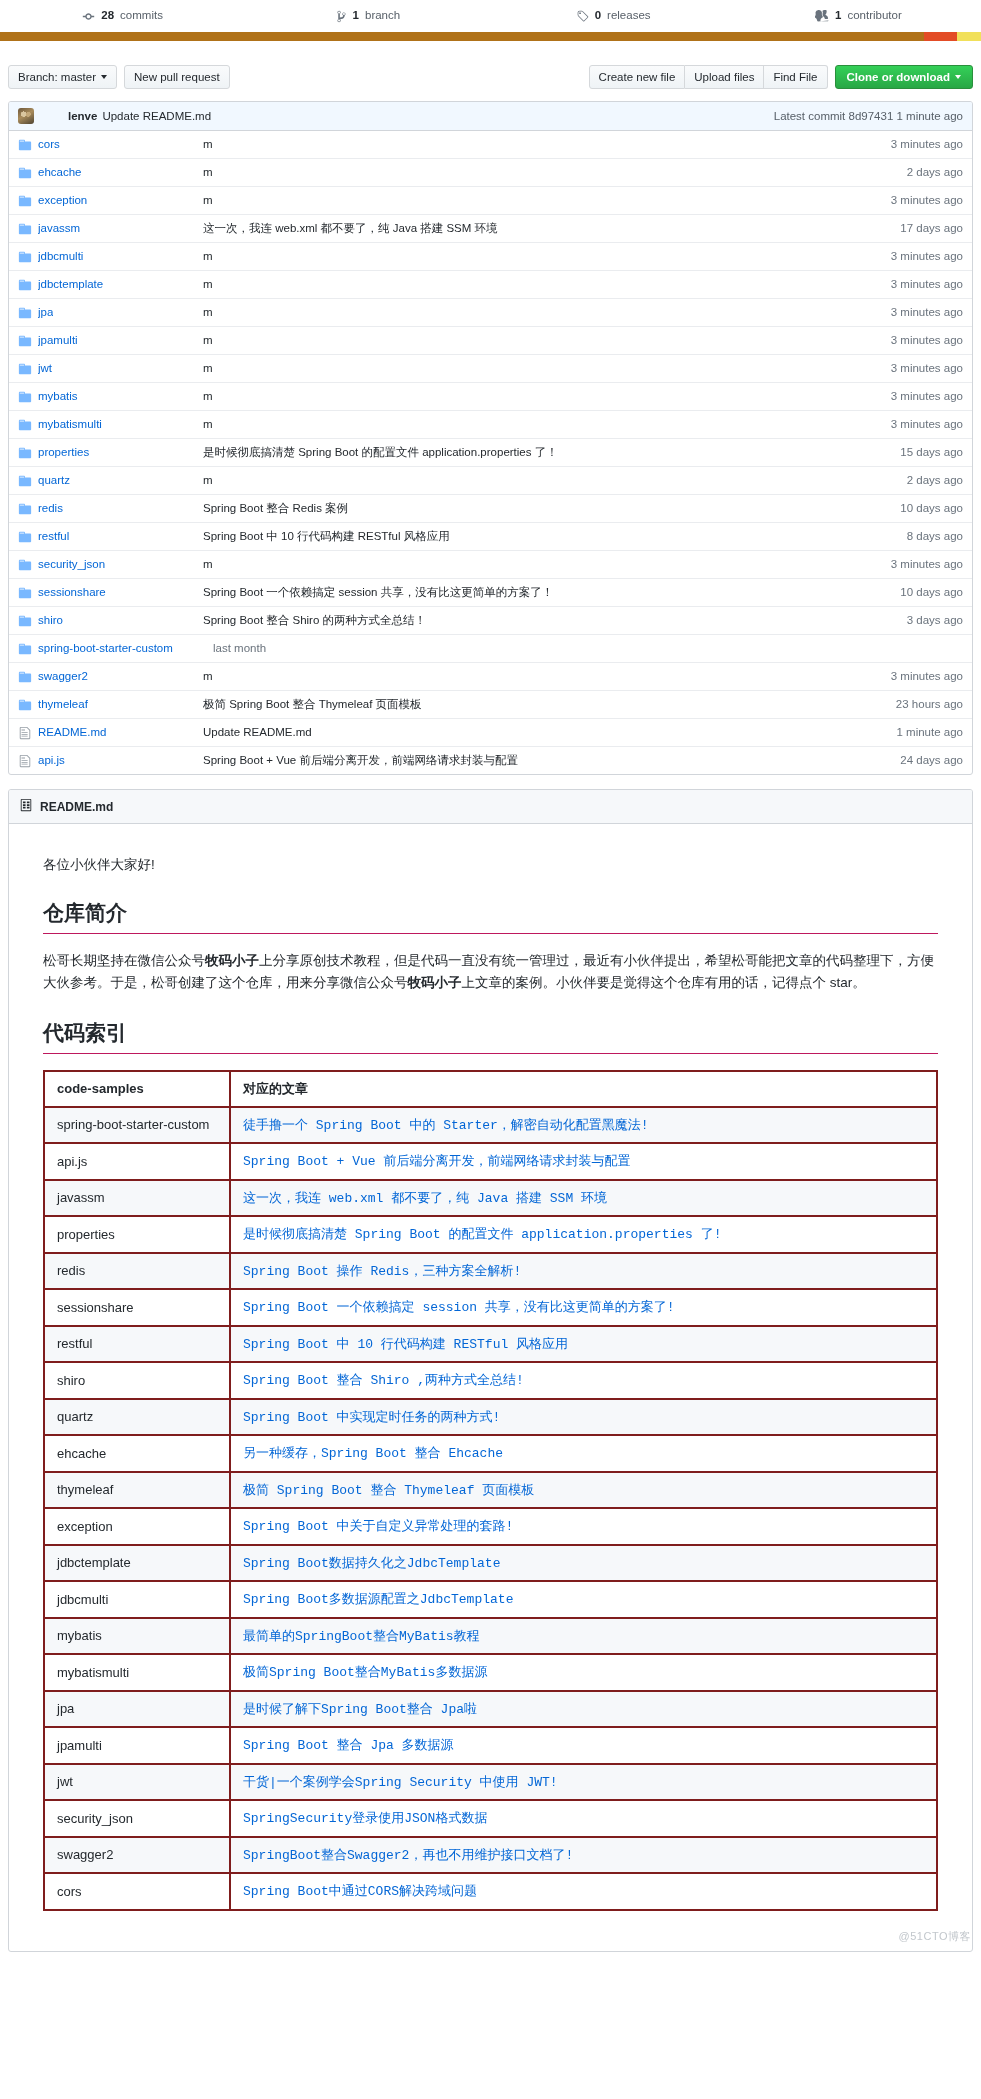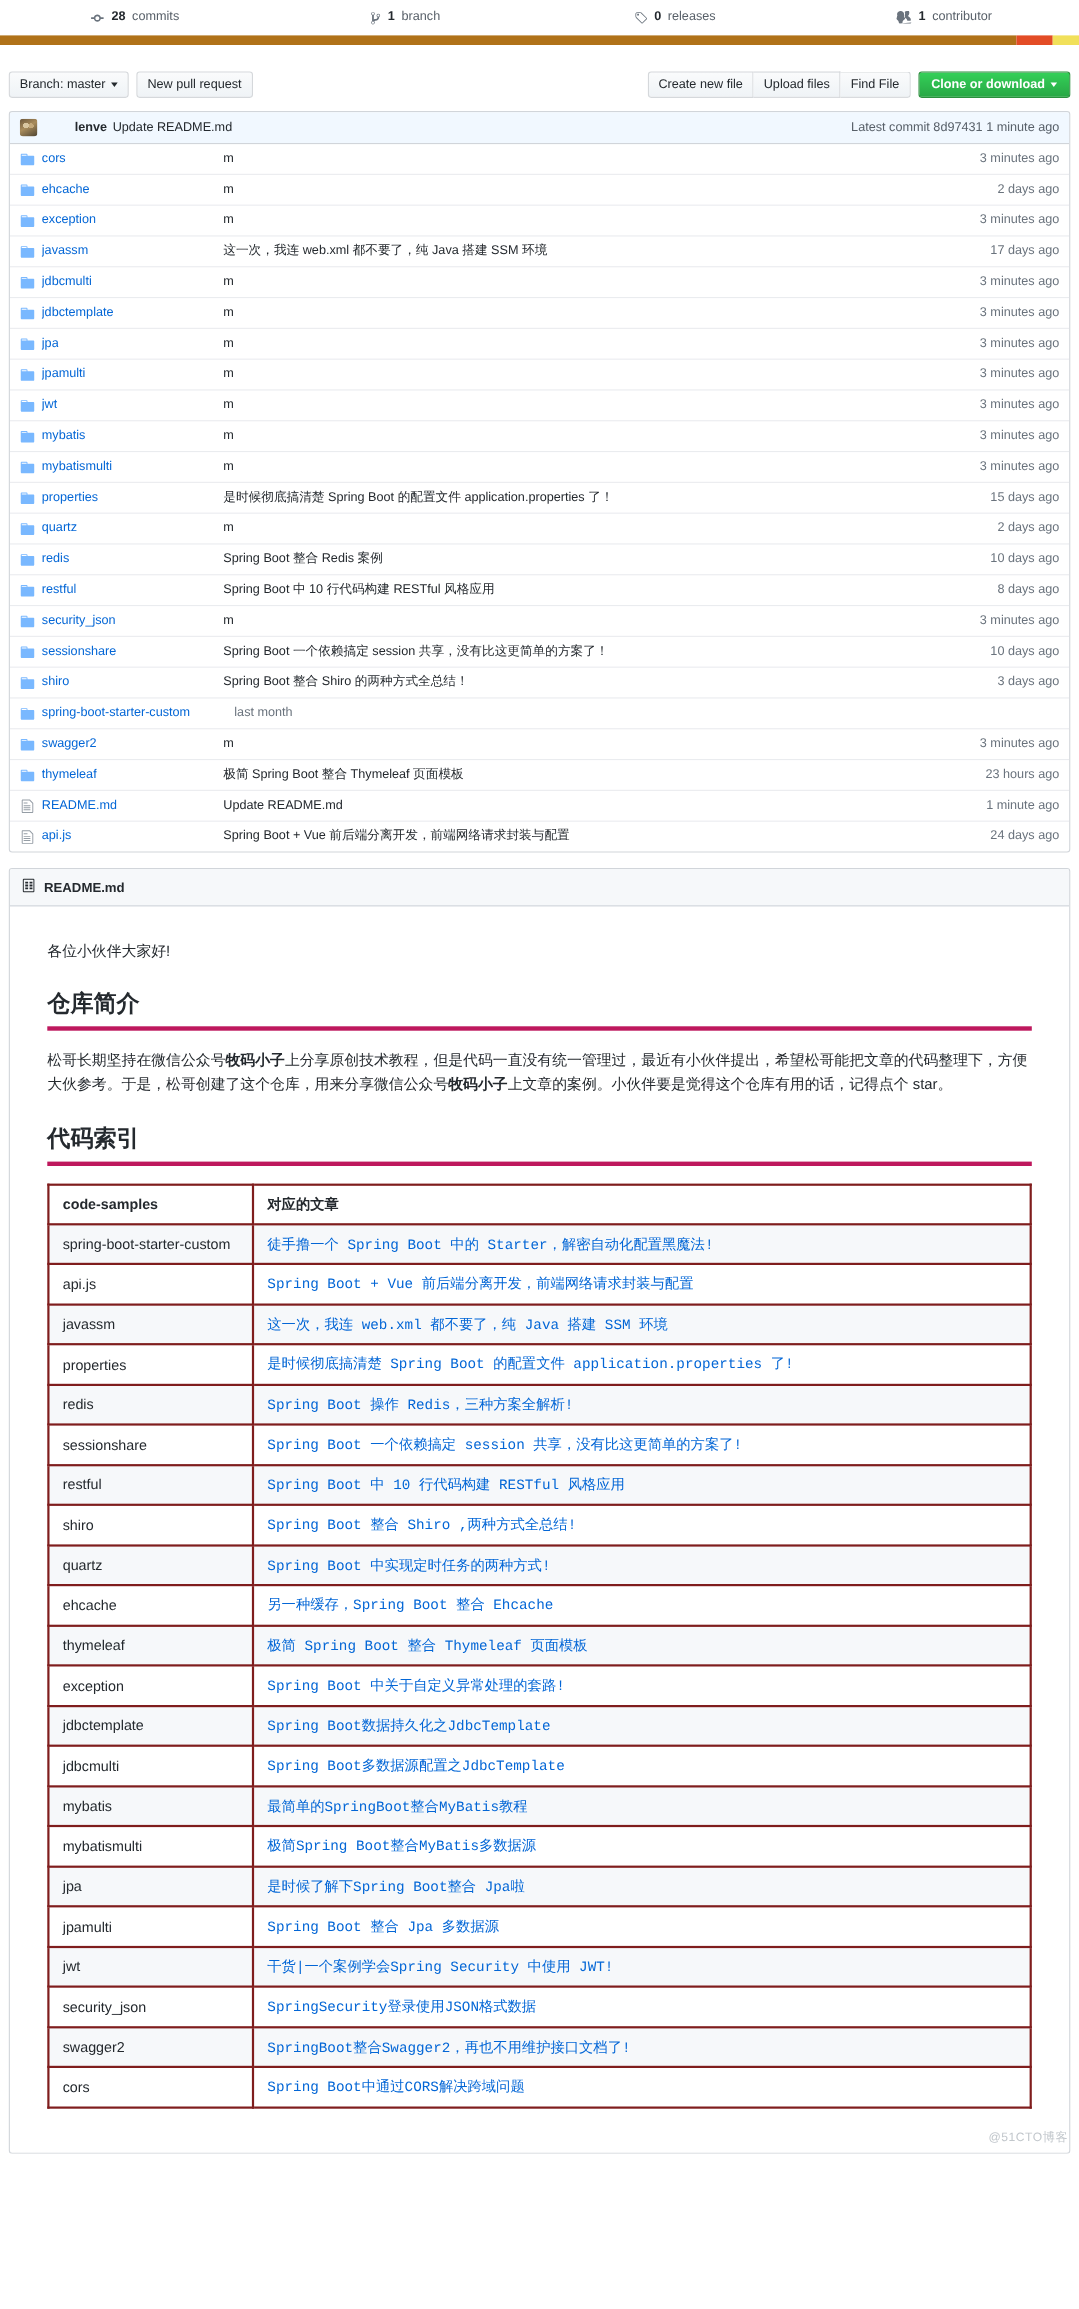--- a/index.html
+++ b/index.html
@@ -218,21 +218,21 @@
     font-size: 13.5px;
     line-height: 1.62;
     color: #24292e;
   }
   .readme-body p { margin: 0 0 16px 0; }
   .readme-body h2 {
     font-size: 21px;
     font-weight: 700;
     margin: 24px 0 16px 0;
     padding-bottom: 7px;
-    border-bottom: 4px solid #be185d;
+    border-bottom: 1px solid #be185d;
     line-height: 1.25;
   }
   .rm-intro { margin-bottom: 26px !important; }
   .rm-strong { font-weight: 700; }
 
   
   table.idx {
     border-collapse: collapse;
     width: 100%;
     font-size: 13px;

